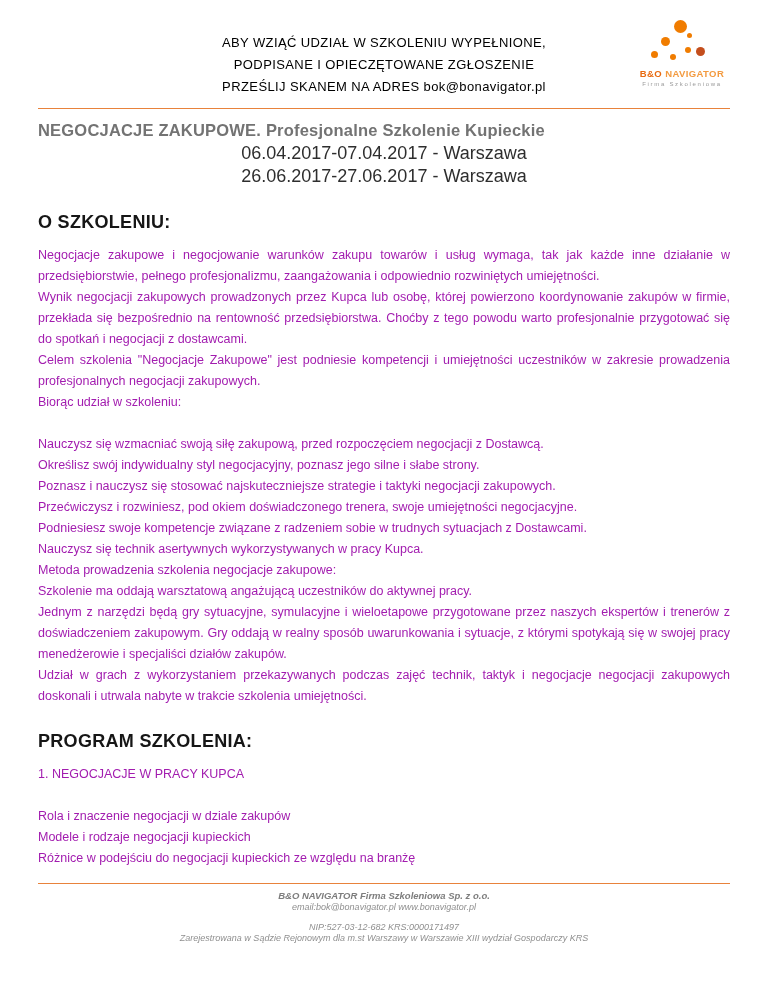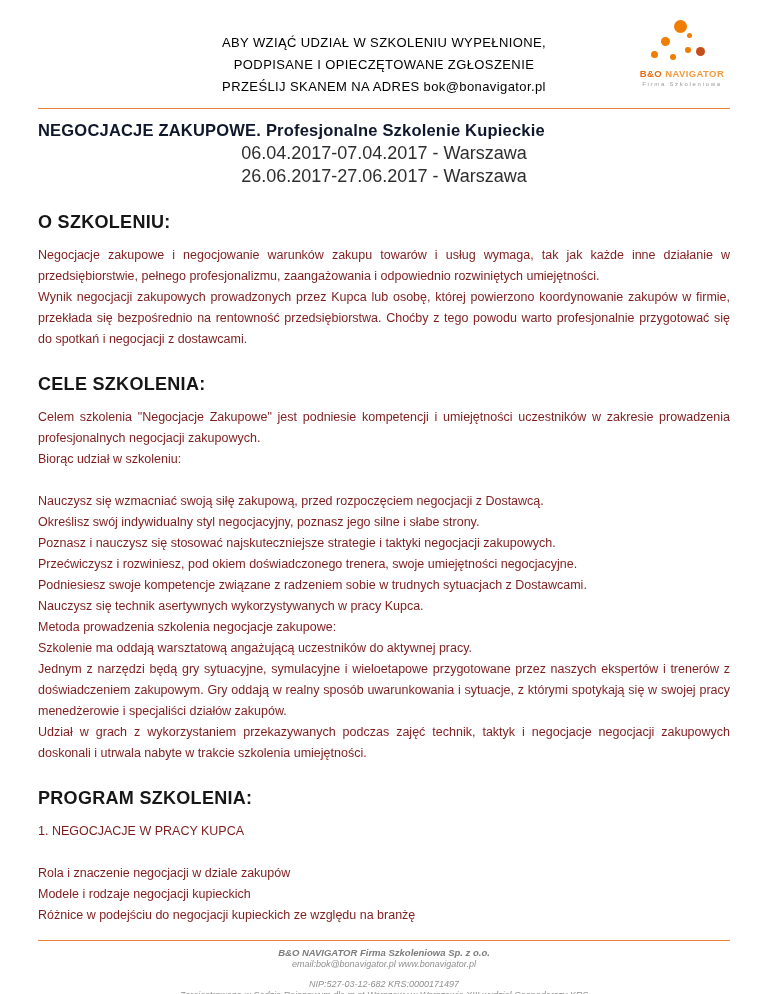--- a/index.html
+++ b/index.html
@@ -52,38 +52,38 @@
     white-space: nowrap;
   }
 
   .header-rule { height: 1px; background: #e8823b; margin-top: 10px; }
 
   
   .title-block { margin-top: 12px; }
   .doc-title {
     font-size: 16.5px;
     font-weight: bold;
-    color: #0f172a;
+    color: #737373;
     letter-spacing: 0.2px;
   }
   .title-dates { text-align: center; margin-top: 2px; }
   .date-line { font-size: 18px; line-height: 23px; color: #2e2e2e; }
 
   
   .section-heading {
     font-size: 18px;
     font-weight: bold;
     color: #161616;
     letter-spacing: 0.3px;
     margin: 24px 0 12px 0;
   }
   .body-line {
     font-size: 12.5px;
     line-height: 21px;
-    color: #7f1d1d;
+    color: #a21caf;
     text-align: justify;
   }
   .body-gap { text-align: left; }
 
   
   .doc-footer { margin-top: 14px; text-align: center; }
   .footer-rule { height: 1px; background: #e8823b; margin-bottom: 6px; }
   .footer-company {
     font-size: 9.5px;
     line-height: 12px;
@@ -143,21 +143,20 @@
 
     <section class="doc-section">
       <h2 class="section-heading">O SZKOLENIU:</h2>
       <div class="section-body">
           <p class="body-line">Negocjacje zakupowe i negocjowanie warunków zakupu towarów i usług wymaga, tak jak każde inne działanie w przedsiębiorstwie, pełnego profesjonalizmu, zaangażowania i odpowiednio rozwiniętych umiejętności.</p>
           <p class="body-line">Wynik negocjacji zakupowych prowadzonych przez Kupca lub osobę, której powierzono koordynowanie zakupów w firmie, przekłada się bezpośrednio na rentowność przedsiębiorstwa. Choćby z tego powodu warto profesjonalnie przygotować się do spotkań i negocjacji z dostawcami.</p>
         </div>
     </section>
 
     <section class="doc-section">
-      <h2 class="section-heading">CELE SZKOLENIA:</h2>
       <div class="section-body">
           <p class="body-line">Celem szkolenia "Negocjacje Zakupowe" jest podniesie kompetencji i umiejętności uczestników w zakresie prowadzenia profesjonalnych negocjacji zakupowych.</p>
           <p class="body-line">Biorąc udział w szkoleniu:</p>
           <p class="body-line body-gap">&nbsp;</p>
           <p class="body-line">Nauczysz się wzmacniać swoją siłę zakupową, przed rozpoczęciem negocjacji z Dostawcą.</p>
           <p class="body-line">Określisz swój indywidualny styl negocjacyjny, poznasz jego silne i słabe strony.</p>
           <p class="body-line">Poznasz i nauczysz się stosować najskuteczniejsze strategie i taktyki negocjacji zakupowych.</p>
           <p class="body-line">Przećwiczysz i rozwiniesz, pod okiem doświadczonego trenera, swoje umiejętności negocjacyjne.</p>
           <p class="body-line">Podniesiesz swoje kompetencje związane z radzeniem sobie w trudnych sytuacjach z Dostawcami.</p>
           <p class="body-line">Nauczysz się technik asertywnych wykorzystywanych w pracy Kupca.</p>

